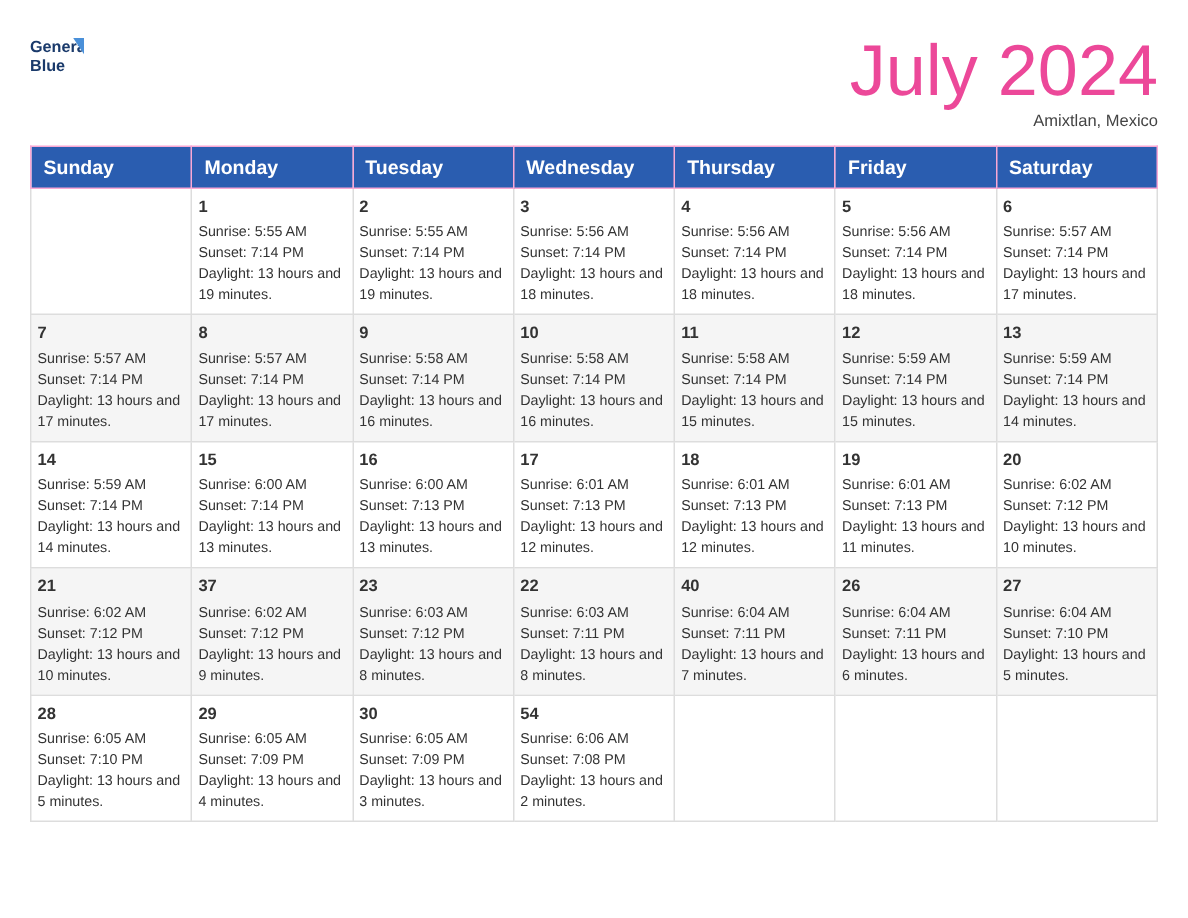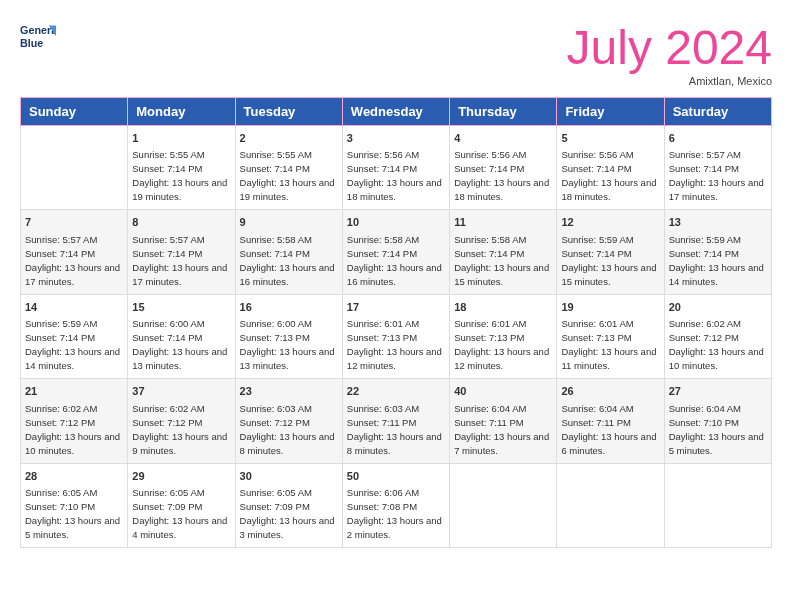--- a/index.html
+++ b/index.html
@@ -178,20 +178,20 @@
         <td><span class="day-num">27</span>
 <span class="day-info">Sunrise: 6:04 AM<br>Sunset: 7:10 PM<br>Daylight: 13 hours and 5 minutes.</span></td>
       </tr>
       <tr>
         <td><span class="day-num">28</span>
 <span class="day-info">Sunrise: 6:05 AM<br>Sunset: 7:10 PM<br>Daylight: 13 hours and 5 minutes.</span></td>
         <td><span class="day-num">29</span>
 <span class="day-info">Sunrise: 6:05 AM<br>Sunset: 7:09 PM<br>Daylight: 13 hours and 4 minutes.</span></td>
         <td><span class="day-num">30</span>
 <span class="day-info">Sunrise: 6:05 AM<br>Sunset: 7:09 PM<br>Daylight: 13 hours and 3 minutes.</span></td>
-        <td><span class="day-num">50</span>
+        <td><span class="day-num">54</span>
 <span class="day-info">Sunrise: 6:06 AM<br>Sunset: 7:08 PM<br>Daylight: 13 hours and 2 minutes.</span></td>
         <td class="empty"></td>
         <td class="empty"></td>
         <td class="empty"></td>
       </tr>
     </tbody>
 </table>
 
 </body></html>

